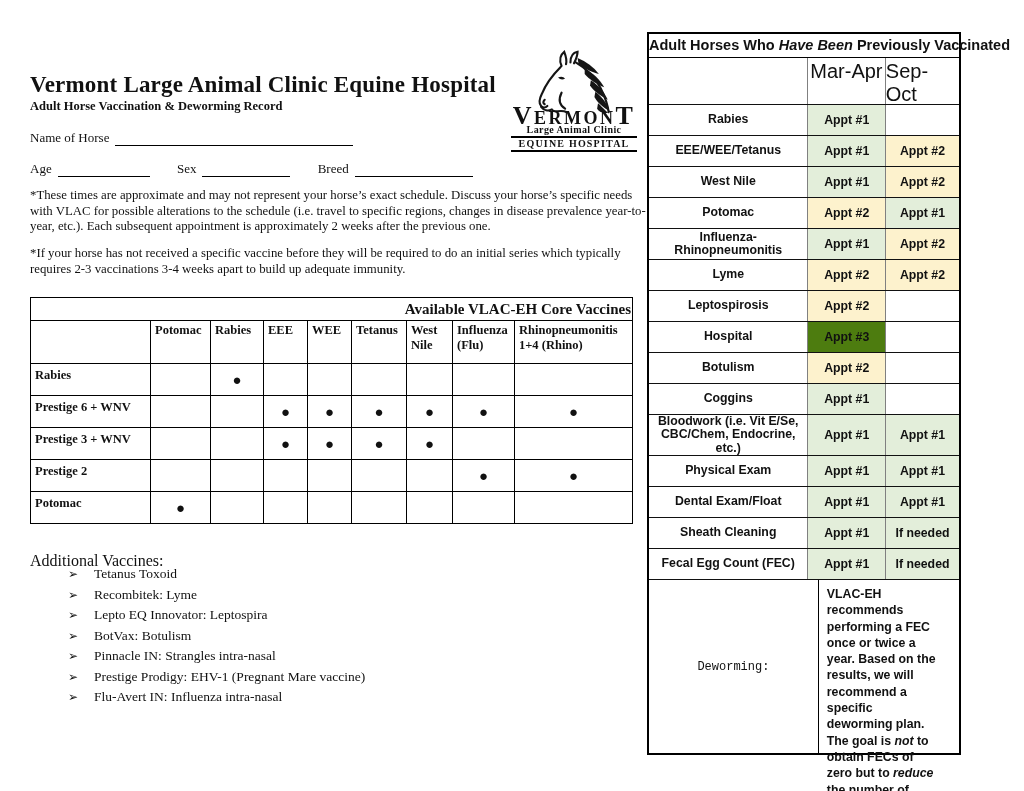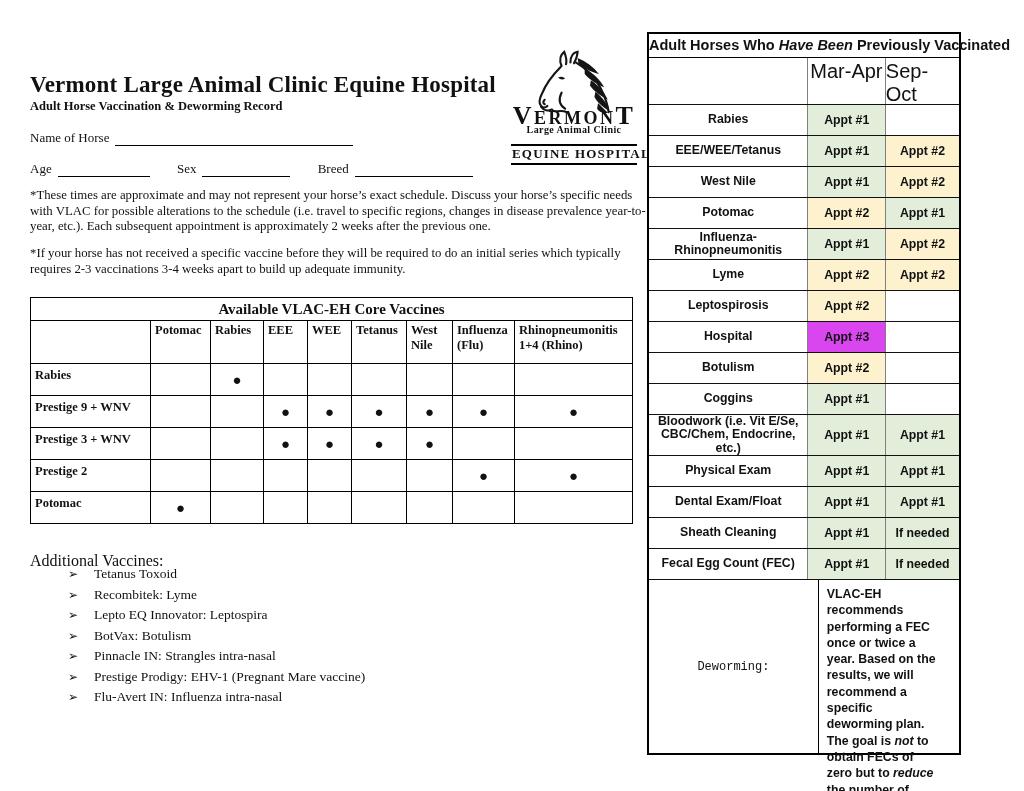--- a/index.html
+++ b/index.html
@@ -25,27 +25,27 @@
   .para{left:30px;width:616px;font-size:12.8px;line-height:15.5px;text-align:left;}
   .para1{top:188px;}
   .para2{top:246px;}
 
   
   .logo{left:511px;top:50px;width:126px;text-align:center;}
   .logo svg{display:block;margin:0 auto;}
   .wordmark{font-weight:700;font-size:18px;letter-spacing:2.5px;line-height:16px;margin-top:-6px;white-space:nowrap;}
   .wordmark .cap{font-size:26px;}
   .tagline{font-size:10px;font-weight:700;letter-spacing:.4px;margin-top:-2px;}
-  .banner{font-size:13px;font-weight:700;letter-spacing:1.2px;border-top:2px solid #000;border-bottom:2.5px solid #000;margin-top:9px;padding:0 1px 1px 1px;white-space:nowrap;}
+  .banner{font-size:10px;font-weight:700;letter-spacing:1.2px;border-top:2px solid #000;border-bottom:2.5px solid #000;margin-top:1px;padding:0 1px 1px 1px;white-space:nowrap;}
 
   
   .core-wrap{left:30px;top:297px;}
   table.core{border-collapse:collapse;width:602px;table-layout:fixed;}
   table.core td,table.core th{border:1px solid #000;font-size:12.5px;padding:2px 4px;vertical-align:top;}
-  table.core .ttl{font-size:15px;font-weight:700;text-align:center;height:20px;vertical-align:middle;padding:1px;}
+  table.core .ttl{font-size:15px;font-weight:700;text-align:right;height:20px;vertical-align:middle;padding:1px;}
   table.core th{font-weight:700;text-align:left;height:38px;}
   table.core td.lbl{font-weight:700;height:25px;padding-top:4px;}
   table.core td.dotcell{text-align:center;vertical-align:middle;font-size:15px;font-weight:700;line-height:10px;}
   table.core{border:1.5px solid #000;}
 
   
   .add-head{left:30px;top:552px;font-size:16px;}
   .add-list{left:68px;top:566px;font-size:13.5px;}
   .add-list .li{margin-bottom:4.5px;white-space:nowrap;}
   .add-list .bul{display:inline-block;width:26px;font-size:12px;}
@@ -144,21 +144,21 @@
           <td class="dotcell"></td>
           <td class="dotcell">●</td>
           <td class="dotcell"></td>
           <td class="dotcell"></td>
           <td class="dotcell"></td>
           <td class="dotcell"></td>
           <td class="dotcell"></td>
           <td class="dotcell"></td>
         </tr>
         <tr>
-          <td class="lbl">Prestige 9 + WNV</td>
+          <td class="lbl">Prestige 6 + WNV</td>
           <td class="dotcell"></td>
           <td class="dotcell"></td>
           <td class="dotcell">●</td>
           <td class="dotcell">●</td>
           <td class="dotcell">●</td>
           <td class="dotcell">●</td>
           <td class="dotcell">●</td>
           <td class="dotcell">●</td>
         </tr>
         <tr>
@@ -247,21 +247,21 @@
         <div class="s-cell" style="background: rgb(253, 242, 205);">Appt #2</div>
         <div class="s-cell last" style="background: rgb(253, 242, 205);">Appt #2</div>
       </div>
       <div class="s-row">
         <div class="s-lbl">Leptospirosis</div>
         <div class="s-cell" style="background: rgb(253, 242, 205);">Appt #2</div>
         <div class="s-cell last" style="background: rgb(255, 255, 255);"></div>
       </div>
       <div class="s-row">
         <div class="s-lbl">Hospital</div>
-        <div class="s-cell" style="background: #d946ef;">Appt #3</div>
+        <div class="s-cell" style="background: #4d7c0f;">Appt #3</div>
         <div class="s-cell last" style="background: rgb(255, 255, 255);"></div>
       </div>
       <div class="s-row">
         <div class="s-lbl">Botulism</div>
         <div class="s-cell" style="background: rgb(253, 242, 205);">Appt #2</div>
         <div class="s-cell last" style="background: rgb(255, 255, 255);"></div>
       </div>
       <div class="s-row">
         <div class="s-lbl">Coggins</div>
         <div class="s-cell" style="background: rgb(227, 238, 218);">Appt #1</div>

